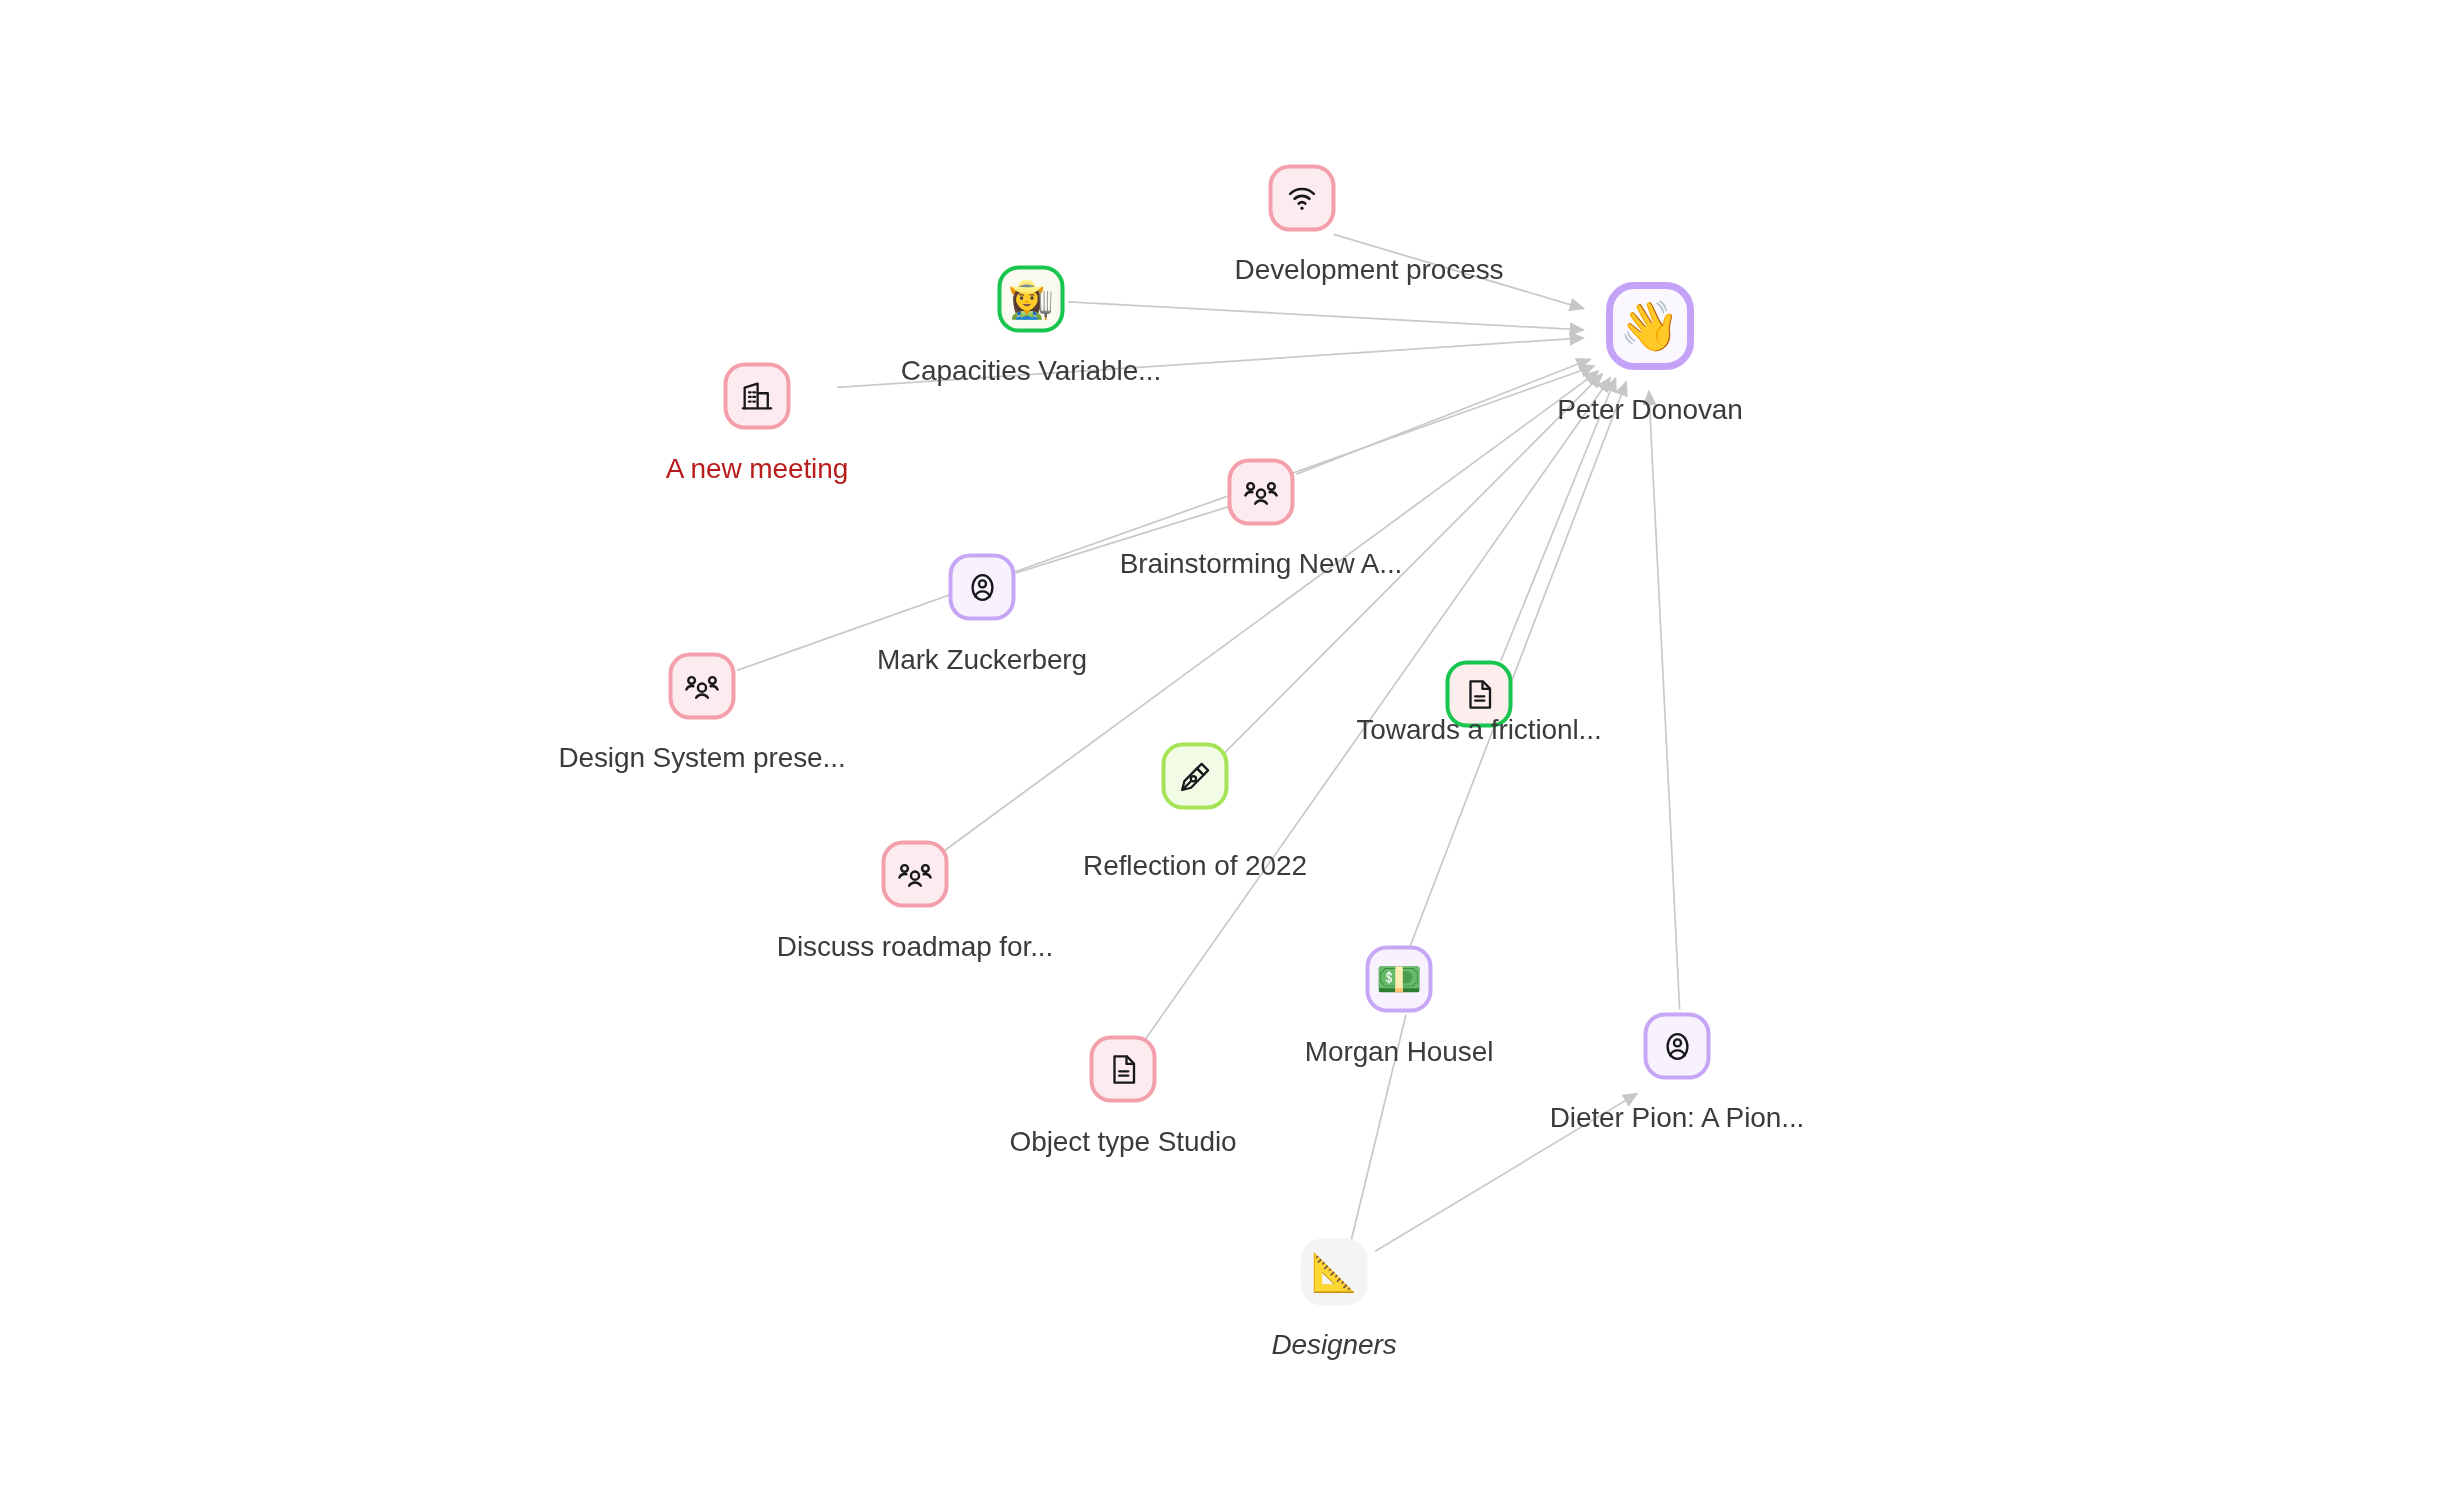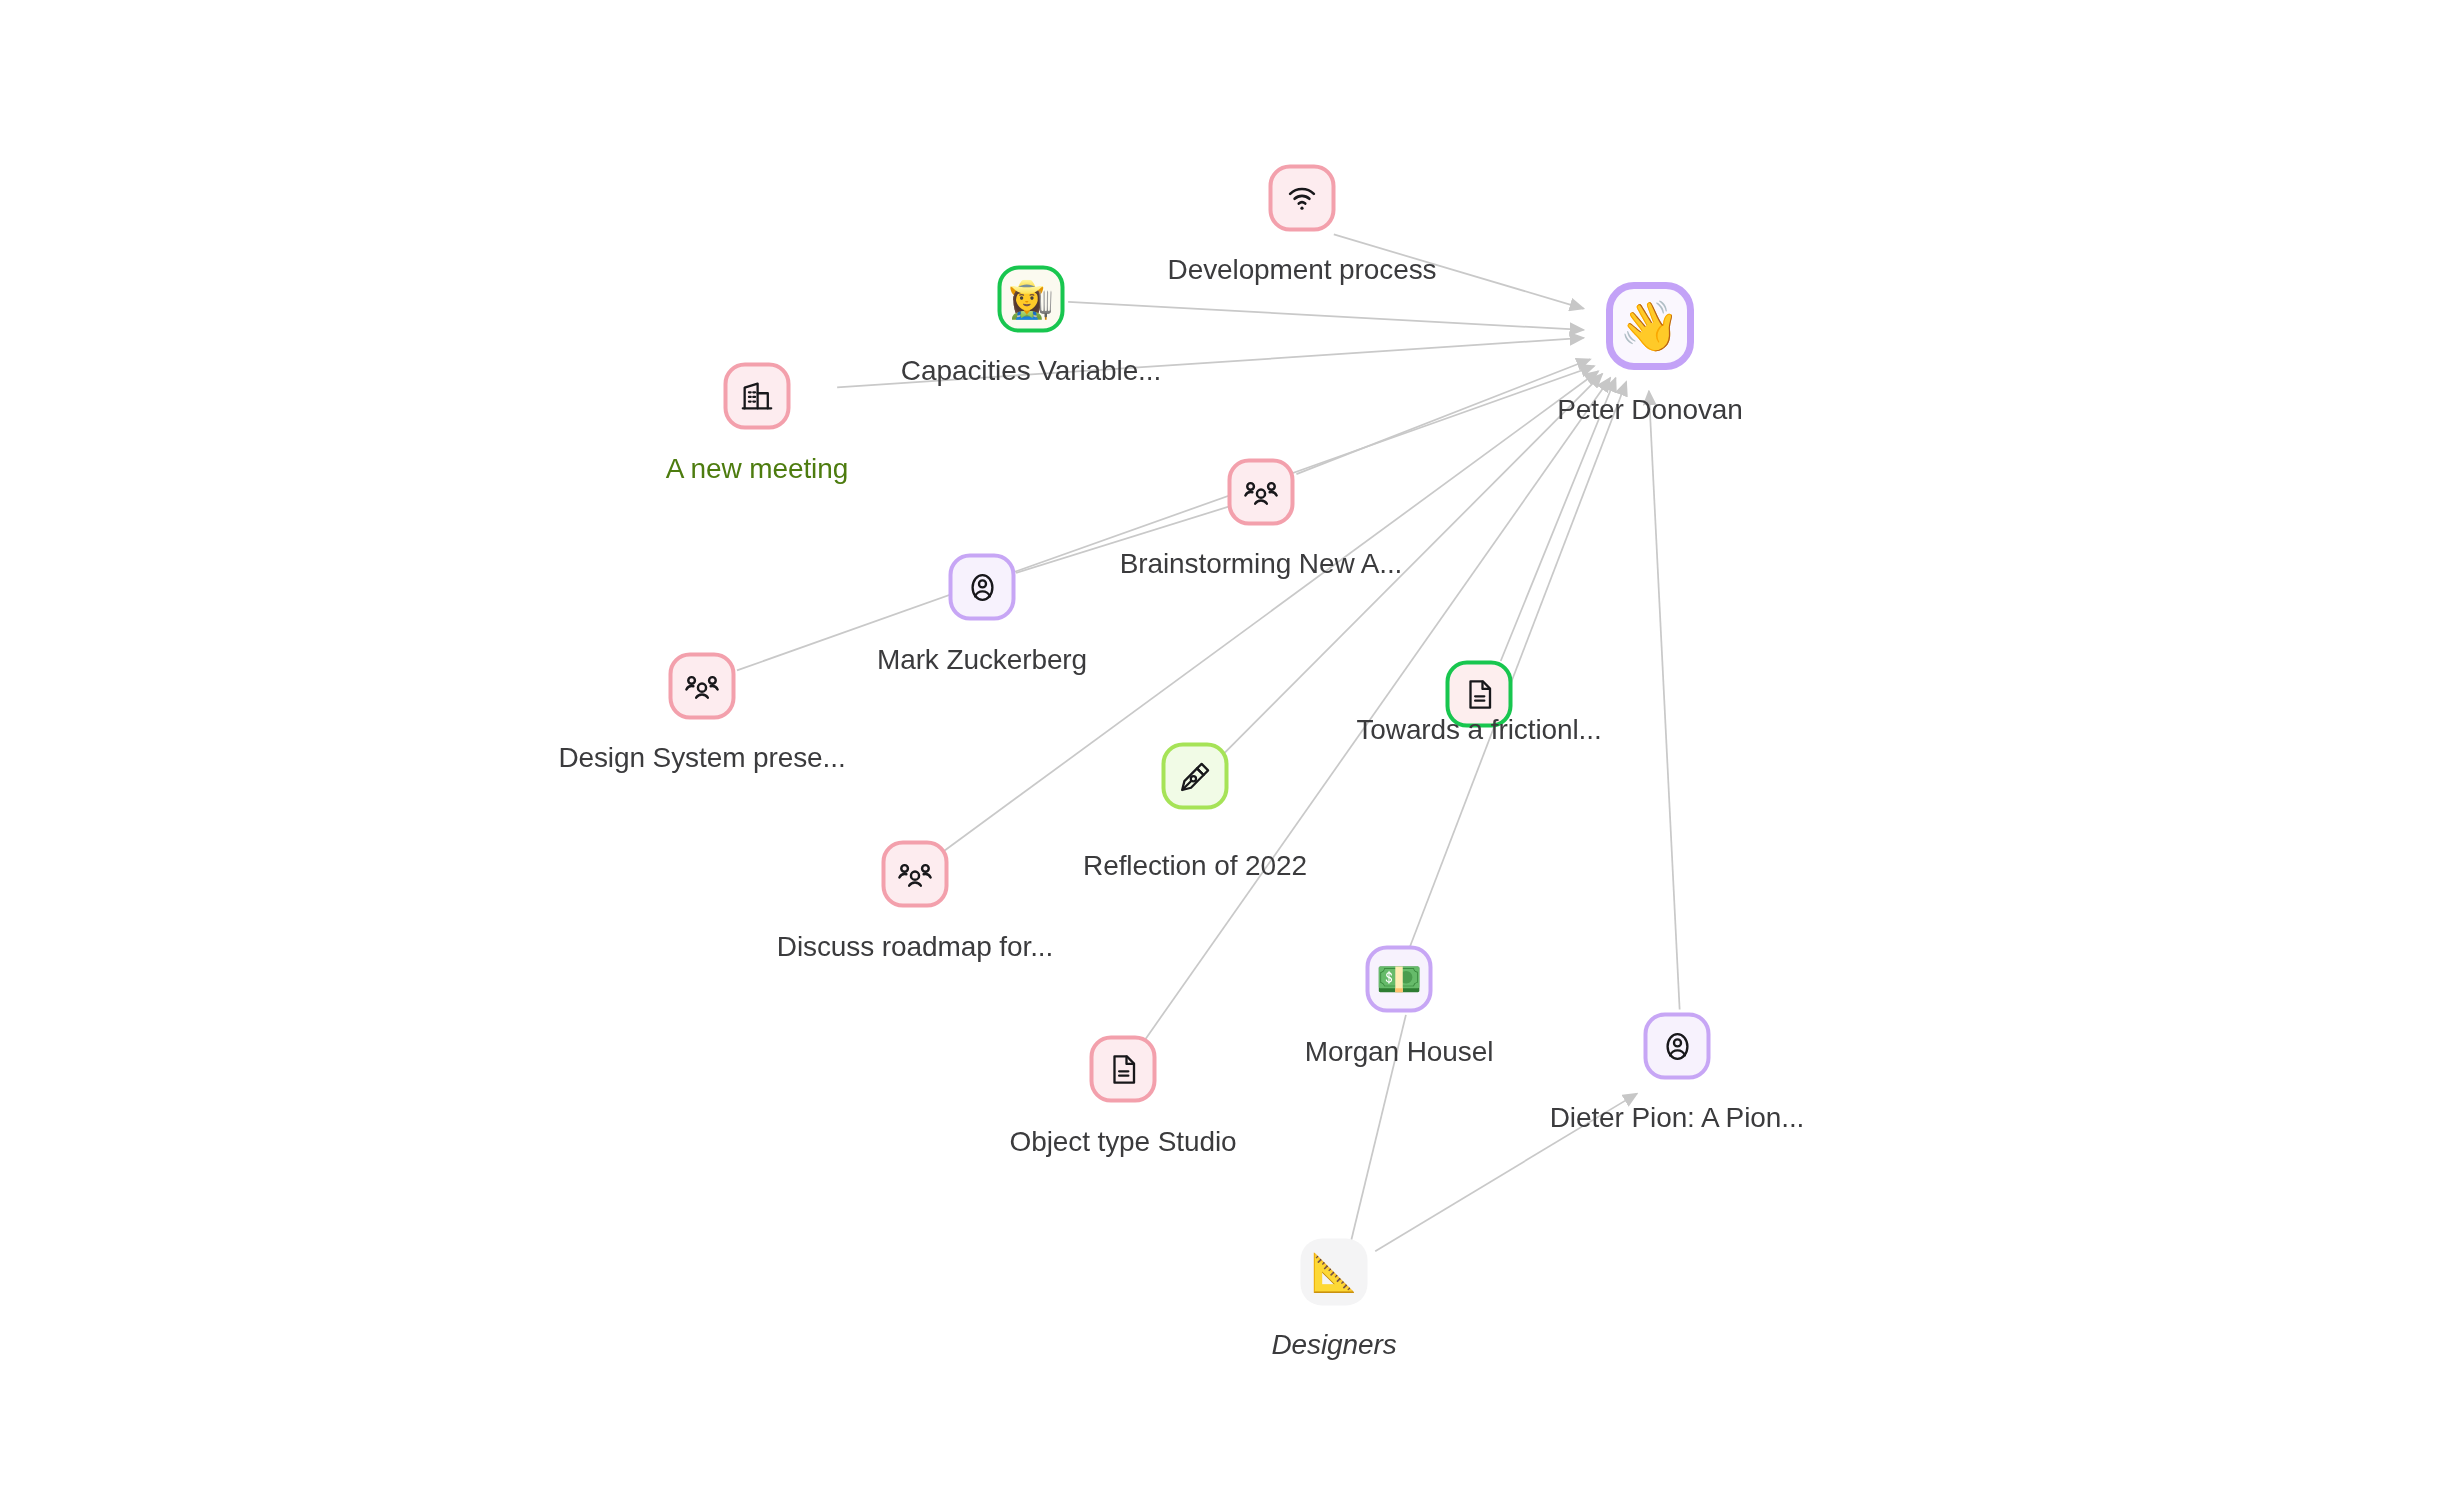--- a/index.html
+++ b/index.html
@@ -107,40 +107,40 @@
           <span class="node-icon">
             <svg width="37" height="37" viewBox="0 0 24 24" fill="none" stroke="#18181b" stroke-width="1.7" stroke-linecap="round">
               <path d="M4.3 9.3a11 11 0 0 1 15.4 0"></path>
               <path d="M7.2 12.5a7 7 0 0 1 9.6 0"></path>
               <path d="M9.9 15.6a3.2 3.2 0 0 1 4.2 0"></path>
               <circle cx="12" cy="18.6" r="1.05" fill="#18181b" stroke="none"></circle>
             </svg>
           </span>
         </div>
       </div>
-      <div class="node-label" style="left: 1302px; top: 270px; transform: translate(-50%, -50%); color: rgb(59, 59, 61);">Development process</div>
+      <div class="node-label" style="left: 1369px; top: 270px; transform: translate(-50%, -50%); color: rgb(59, 59, 61);">Development process</div>
       <div class="node" style="left: 1031px; top: 299px;">
         <div class="node-box sz-small" style="background: rgb(251, 250, 240); border-color: rgb(24, 198, 79);">
           <span class="node-emoji">👩‍🌾</span>
         </div>
       </div>
       <div class="node-label" style="left: 1031px; top: 371px; transform: translate(-50%, -50%); color: rgb(59, 59, 61);">Capacities Variable...</div>
       <div class="node" style="left: 757px; top: 396px;">
         <div class="node-box sz-small" style="background: rgb(253, 236, 239); border-color: rgb(243, 160, 172);">
           <span class="node-icon">
             <svg width="37" height="37" viewBox="0 0 24 24" fill="none" stroke="#18181b" stroke-width="1.5" stroke-linecap="round" stroke-linejoin="round">
               <path d="M4 20V6.6L12.4 4v16"></path>
               <path d="M12.4 10.2H19V20"></path>
               <path d="M2.8 20h18.4"></path>
               <path d="M6.8 9.6h1.1M6.8 12.6h1.1M6.8 15.6h1.1M9.6 9.6h1.1M9.6 12.6h1.1M9.6 15.6h1.1"></path>
             </svg>
           </span>
         </div>
       </div>
-      <div class="node-label" style="left: 757px; top: 469px; transform: translate(-50%, -50%); color: #4d7c0f;">A new meeting</div>
+      <div class="node-label" style="left: 757px; top: 469px; transform: translate(-50%, -50%); color: #b91c1c;">A new meeting</div>
       <div class="node" style="left: 1261px; top: 492px;">
         <div class="node-box sz-small" style="background: rgb(253, 236, 239); border-color: rgb(243, 160, 172);">
           <span class="node-icon">
             <svg width="39" height="39" viewBox="0 0 24 24" fill="none" stroke="#18181b" stroke-width="1.5" stroke-linecap="round" stroke-linejoin="round">
               <circle cx="12" cy="13" r="2.5"></circle>
               <path d="M8.4 19.2a4.3 4.3 0 0 1 7.2 0"></path>
               <circle cx="5.6" cy="8.6" r="2.05"></circle>
               <path d="M2.4 14.1a3.7 3.7 0 0 1 4.3-1.95"></path>
               <circle cx="18.4" cy="8.6" r="2.05"></circle>
               <path d="M21.6 14.1a3.7 3.7 0 0 0-4.3-1.95"></path>

